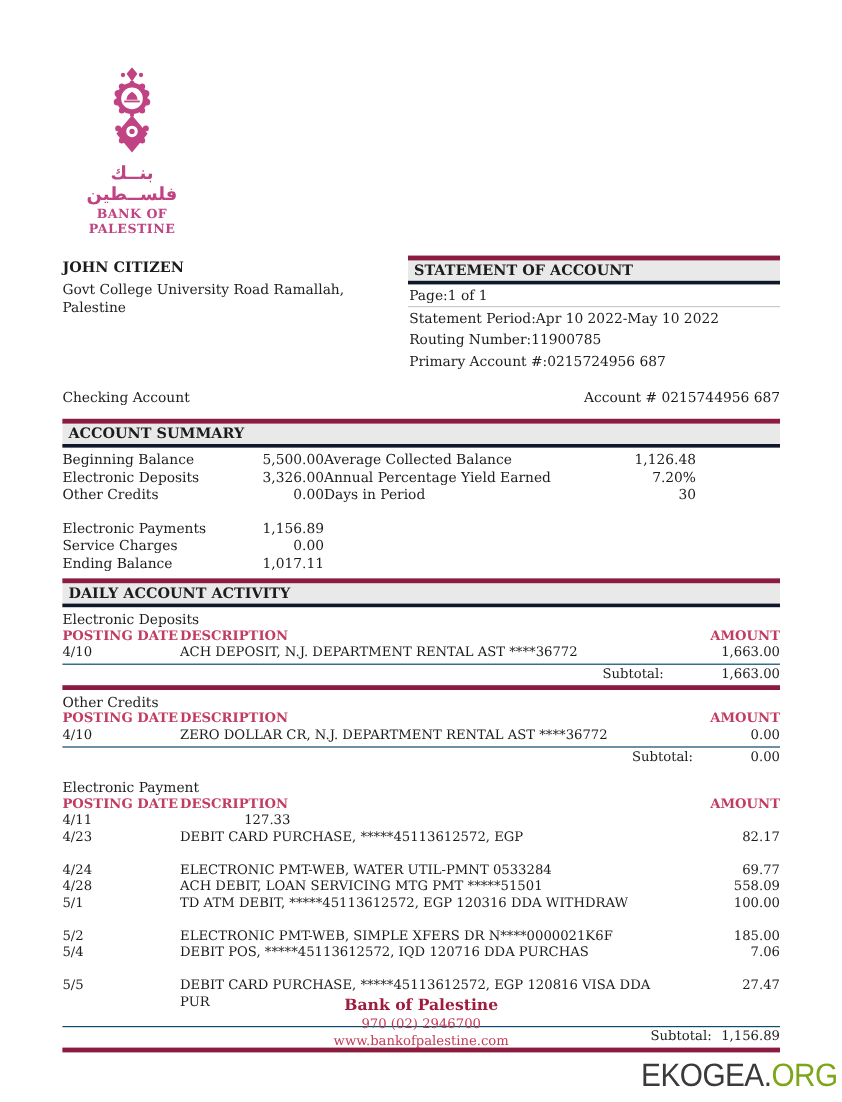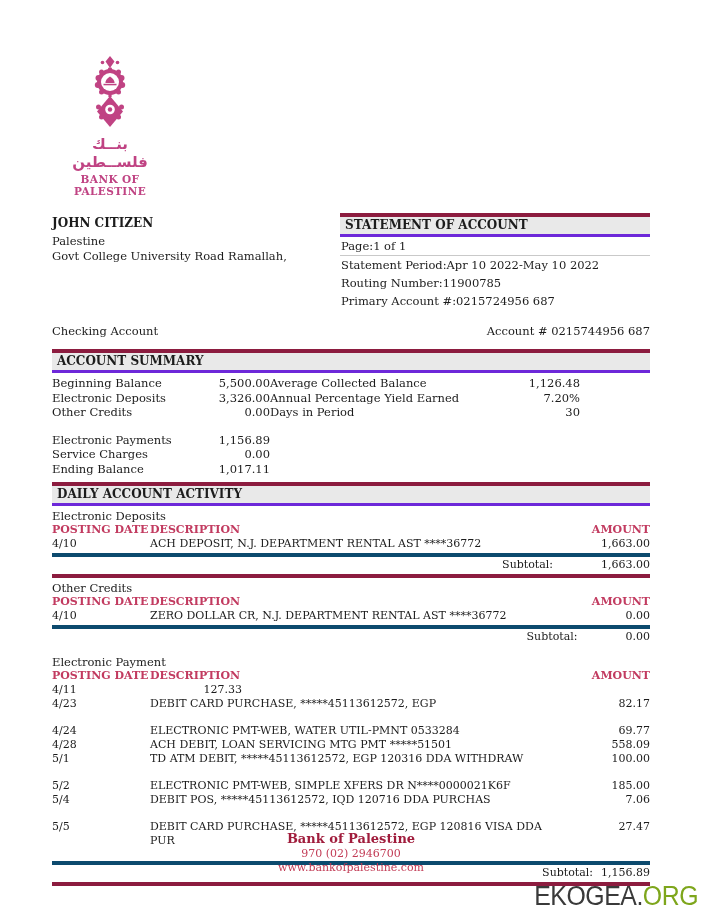--- a/index.html
+++ b/index.html
@@ -12,21 +12,21 @@
   .logo .arabic { color:#C04383; font-family:"DejaVu Sans", sans-serif;
                   font-weight:bold; font-size:15px; line-height:18px; margin-top:3px; }
   .logo .brandname { color:#C04383; font-weight:bold; font-size:10.5px;
                      letter-spacing:0.4px; margin-top:2px; }
 
   
   .header-row { display:flex; justify-content:space-between; margin-top:16px; }
   .customer { font-size:11.5px; line-height:15px; padding-top:3px; }
   .customer .cname { font-weight:bold; font-size:12px; margin-bottom:3px; }
 
-  .band { border-top:4px solid #8C1C3F; border-bottom:3px solid #6d28d9;
+  .band { border-top:4px solid #8C1C3F; border-bottom:3px solid #0f172a;
           background:#E9E9E9; font-weight:bold; font-size:12px;
           padding:1px 5px 2px 5px; }
 
   .stmt-box { width:310px; font-size:11.5px; }
   .srow { display:flex; justify-content:flex-start; padding:2px 1px; }
   .srow.first { border-bottom:1px solid #c9c9c9; }
   .srow .v { text-align:right; }
 
   .checking-row { display:flex; justify-content:space-between;
                   font-size:11.5px; margin-top:14px; margin-bottom:11px; }
@@ -42,21 +42,21 @@
   
   .daily { font-size:11px; line-height:14px; }
   .sec-title { font-size:11.5px; margin-top:3px; }
   .trow { display:flex; }
   .thead { color:#C23B60; font-weight:bold; }
   .tdate { width:98px; flex-shrink:0; }
   .tdesc { flex:1; }
   .tamt  { width:92px; text-align:right; flex-shrink:0; }
   .trow.gap14 { margin-top:13px; }
 
-  .subrow { display:flex; justify-content:flex-end; border-top:4px solid #0c4a6e;
+  .subrow { display:flex; justify-content:flex-end; border-top:1px solid #0c4a6e;
             margin-top:2px; padding-top:1px; }
   .subrow .sublabel { margin-right:48px; }
   .subrow.final { margin-top:13px; }
   .subrow.final .sublabel { margin-right:8px; }
   .thickline { border-top:4px solid #8C1C3F; margin-top:2px; }
   .daily .spacer8 { height:8px; }
 
   
   .footer { position:absolute; left:0; right:0; top:830px; text-align:center; }
   .footer .fname { color:#A01C3C; font-weight:bold; font-size:13px; line-height:17px; }
@@ -105,22 +105,22 @@
           <circle cx="24" cy="53.5" r="2.2"></circle>
         </g>
       </svg>
       <div class="arabic">بنــك فلســطين</div>
       <div class="brandname">BANK OF PALESTINE</div>
     </div>
 
     <div class="header-row">
       <div class="customer">
         <div class="cname">JOHN CITIZEN</div>
+        <div>Govt College University Road Ramallah,</div>
         <div>Palestine</div>
-        <div>Govt College University Road Ramallah,</div>
       </div>
 
       <div class="stmt-box">
         <div class="band">STATEMENT OF ACCOUNT</div>
         <div class="srow first">
           <span>Page:</span>
           <span class="v">1 of 1</span>
         </div>
         <div class="srow">
           <span>Statement Period:</span>

